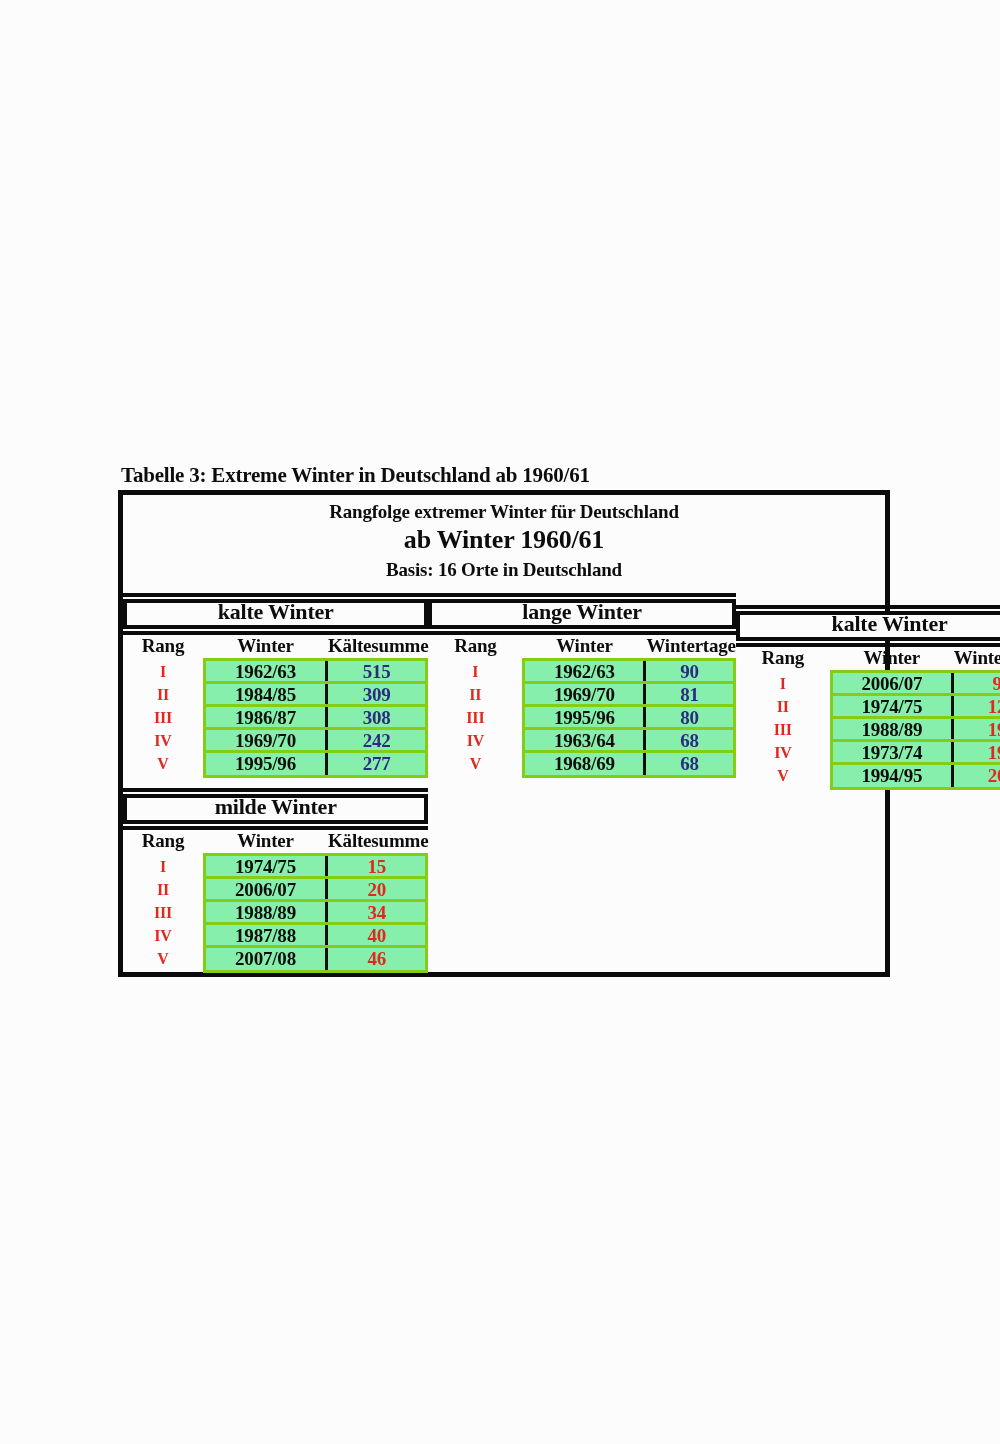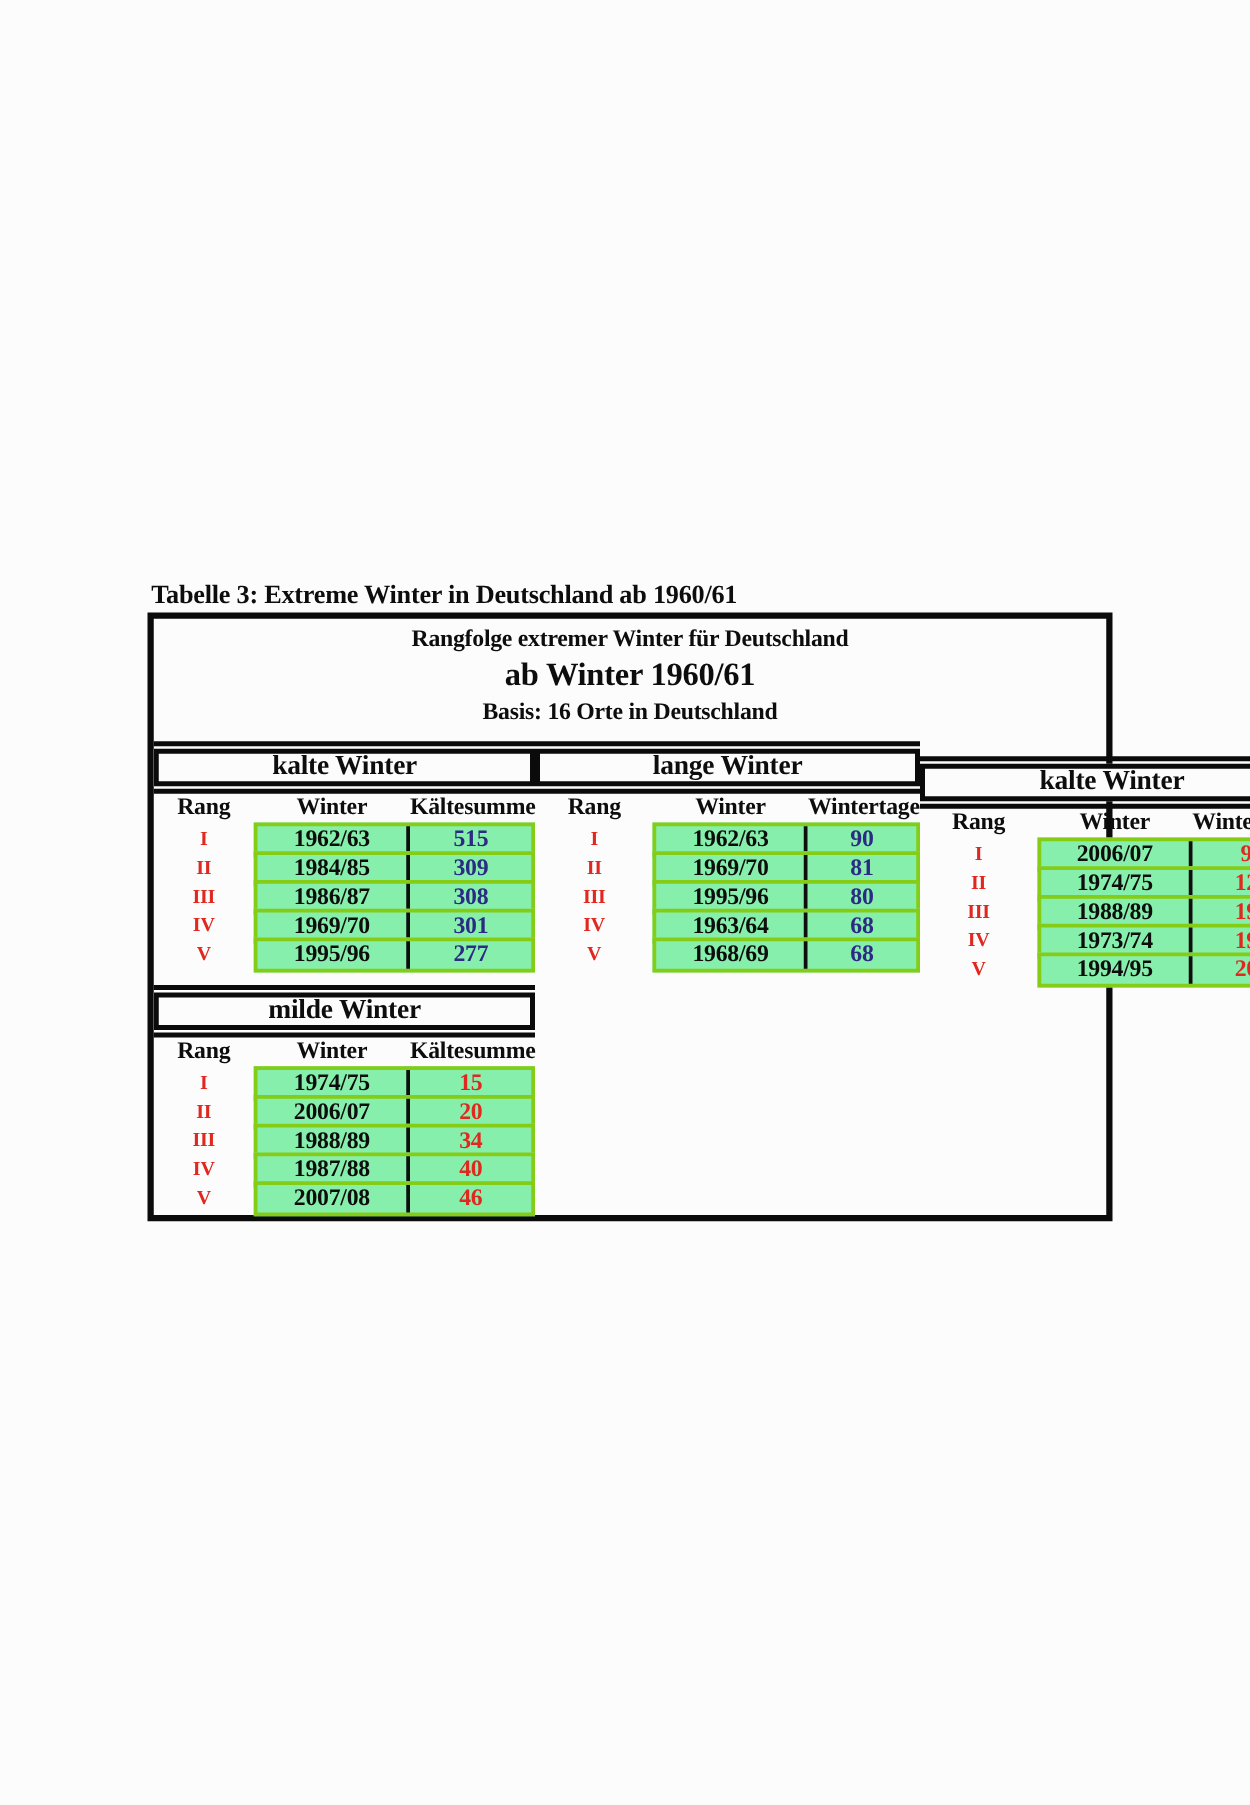--- a/index.html
+++ b/index.html
@@ -98,21 +98,21 @@
               <span class="rang">III</span>
               <div class="rowbox">
                 <span class="cell winter">1986/87</span>
                 <span class="cell val blue">308</span>
               </div>
             </div>
             <div class="row">
               <span class="rang">IV</span>
               <div class="rowbox">
                 <span class="cell winter">1969/70</span>
-                <span class="cell val blue">301</span>
+                <span class="cell val blue">242</span>
               </div>
             </div>
             <div class="row">
               <span class="rang">V</span>
               <div class="rowbox">
                 <span class="cell winter">1995/96</span>
                 <span class="cell val blue">277</span>
               </div>
             </div>
           </div>

